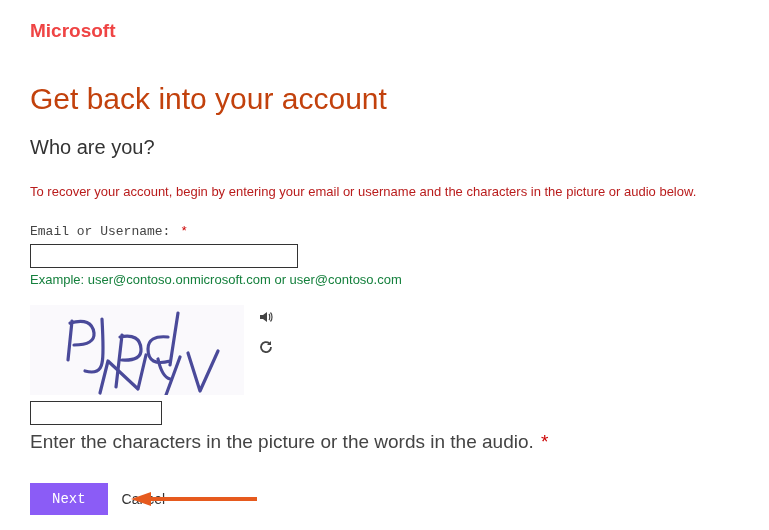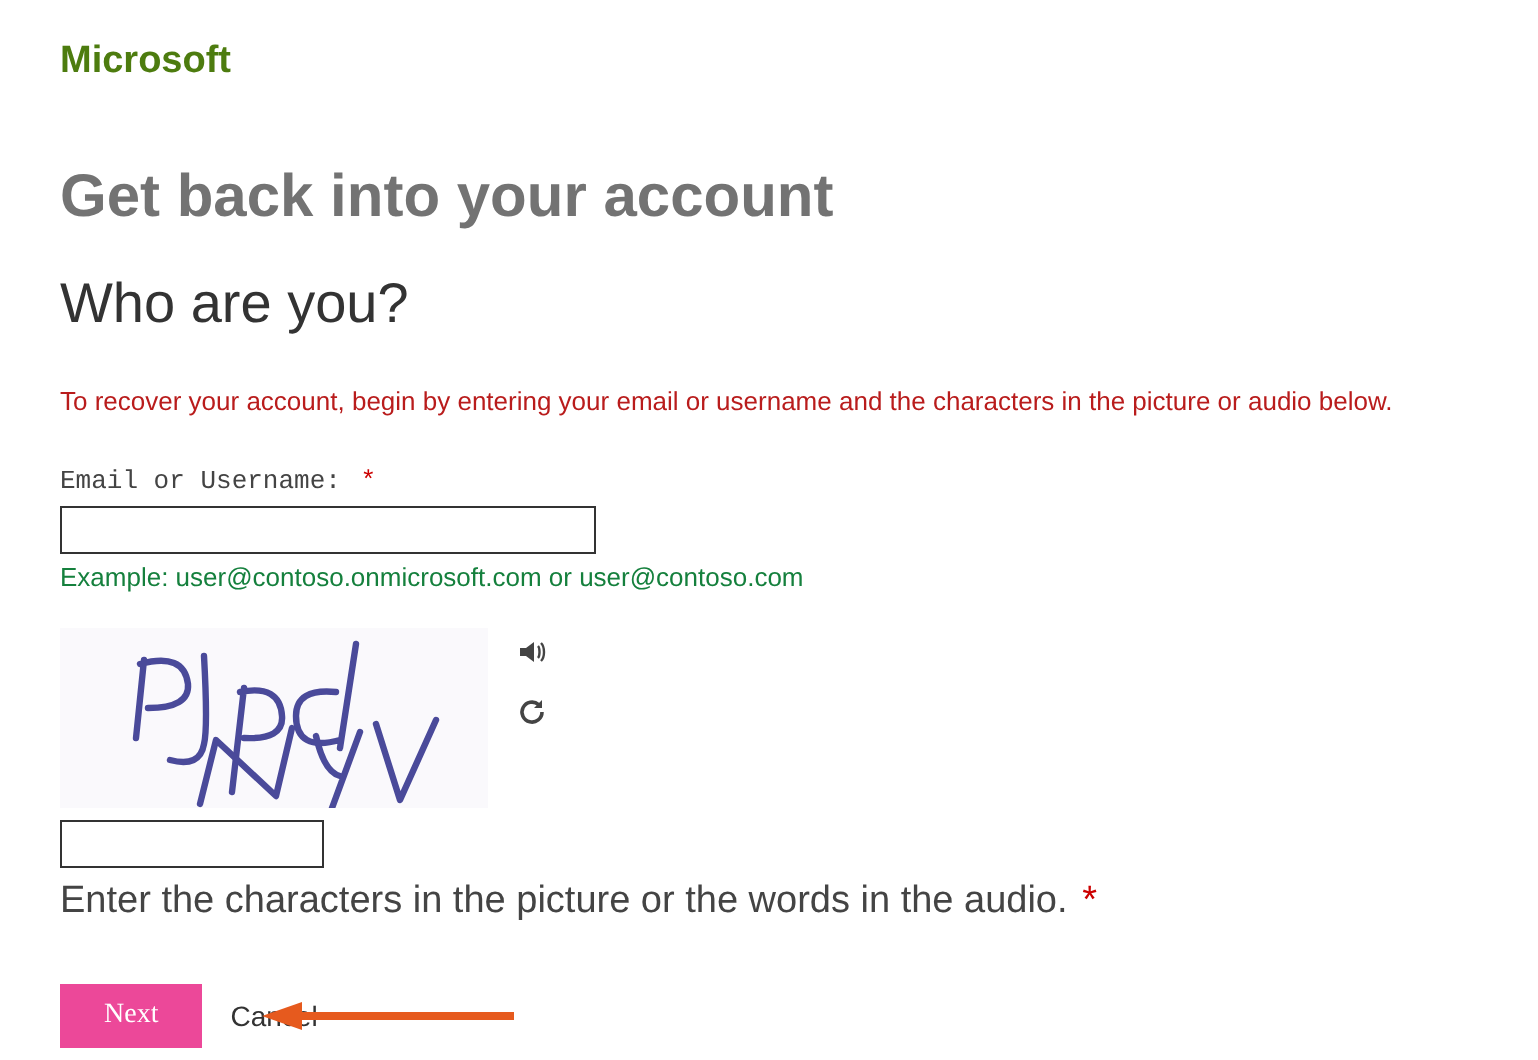--- a/index.html
+++ b/index.html
@@ -8,32 +8,32 @@
       background: #ffffff;
       width: 769px;
       height: 530px;
       padding: 20px 30px;
       color: #333;
       position: relative;
     }
     .brand {
       font-size: 19px;
       font-weight: 700;
-      color: #4d7c0f;
+      color: #ef4444;
       margin-bottom: 40px;
     }
     .page-title {
       font-size: 30px;
-      font-weight: 700;
-      color: #737373;
+      font-weight: 400;
+      color: #c2410c;
       margin-bottom: 20px;
       margin-top: 18px;
     }
     .subtitle {
-      font-size: 28px;
+      font-size: 20px;
       font-weight: 400;
       color: #333;
       margin-bottom: 25px;
     }
     .instructions {
       font-size: 13px;
       color: #b91c1c;
       margin-bottom: 25px;
     }
     .field-label {
@@ -94,27 +94,27 @@
       margin-top: 6px;
       margin-bottom: 30px;
     }
     .button-row {
       display: flex;
       align-items: center;
       gap: 4px;
       position: relative;
     }
     .btn-primary {
-      background: #ec4899;
+      background: #8b5cf6;
       color: #fff;
       border: none;
       font-size: 14px;
       padding: 8px 22px;
       cursor: pointer;
-      font-family: Liberation Serif, serif;
+      font-family: Liberation Mono, monospace;
     }
     .btn-cancel {
       background: transparent;
       border: none;
       color: #333;
       font-size: 14px;
       padding: 8px 10px;
       cursor: pointer;
       font-family: inherit;
     }

